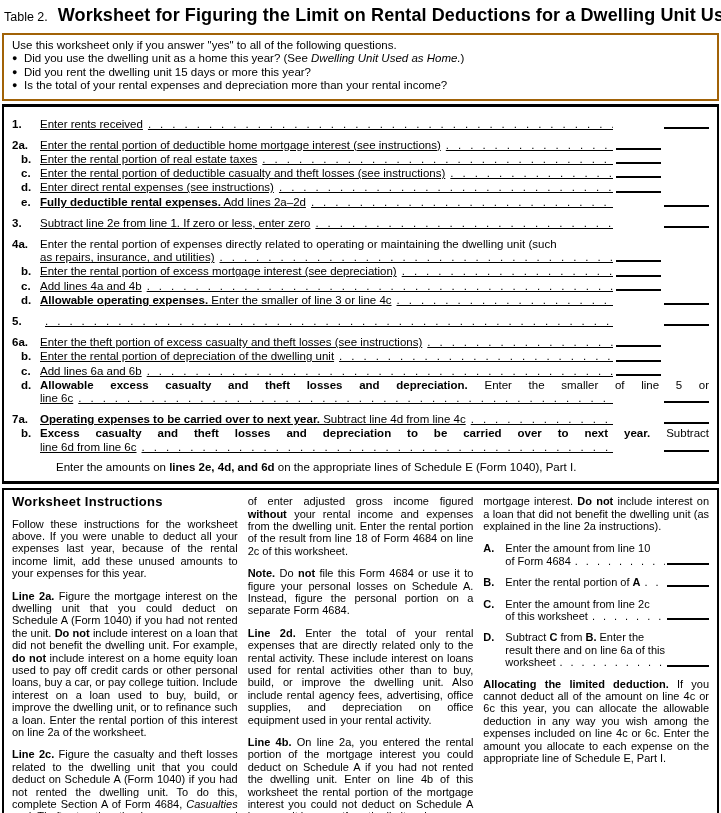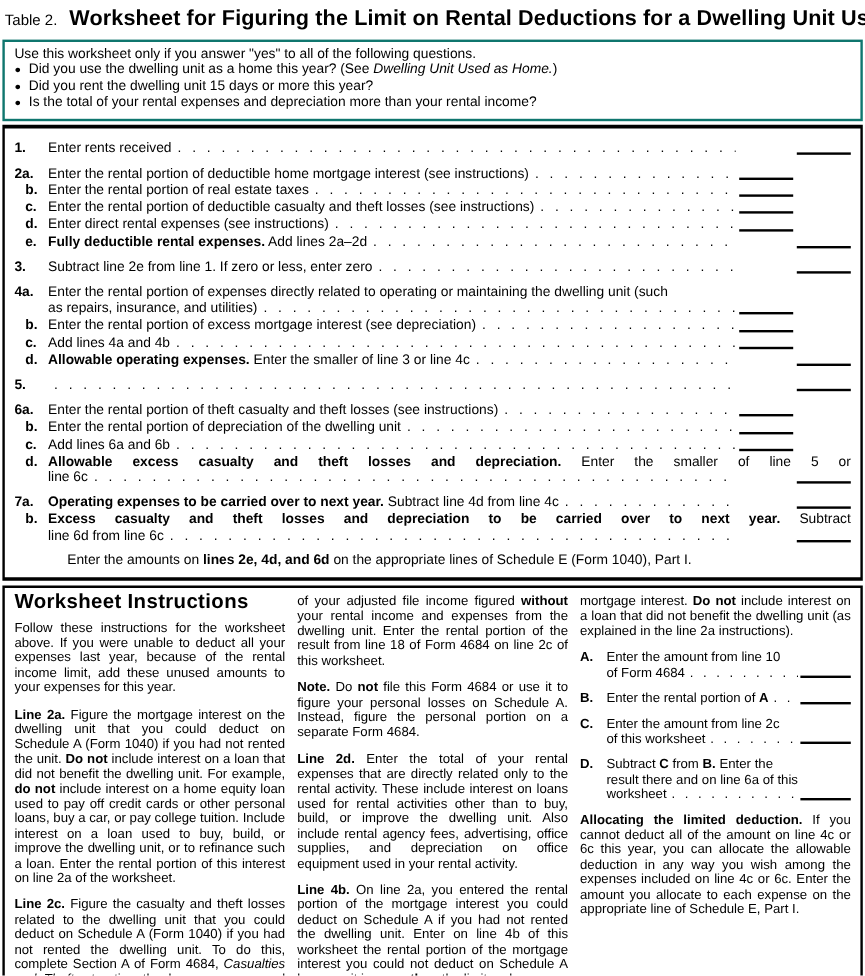--- a/index.html
+++ b/index.html
@@ -8,46 +8,46 @@
   .page{padding:2px 2px 0 2px;}
   .b{font-weight:bold}
   .i{font-style:italic}
 
   
   .title{margin:3px 0 7px 2px;font-size:12.5px;white-space:nowrap;}
   .tprefix{margin-right:10px;text-align:right;}
   .ttext{font-weight:bold;font-size:18px;letter-spacing:.1px;}
 
   
-  .intro{border:2px solid #0f766e;padding:4px 24px 6px 8px;line-height:13.4px;}
+  .intro{border:2px solid #a16207;padding:4px 24px 6px 8px;line-height:13.4px;}
   .ib{display:flex;}
   .bullet{width:12px;flex:none;font-size:9px;line-height:13.4px;}
 
   
   .wbox{border:3px solid #000;border-left-width:2px;border-right-width:2px;
         margin-top:3px;padding:3px 8px 7px 6px;}
   .wrow{display:flex;line-height:13.2px;margin-top:1px;}
   .wrow.gap{margin-top:8px;}
   .wnum{width:30px;flex:none;font-weight:bold;padding-left:2px;box-sizing:border-box;}
   .wnum.sub{padding-left:11px;}
   .wmain{flex:1;min-width:0;}
   .wline1.j1{text-align:justify;text-align-last:justify;}
-  .wlast{display:flex;align-items:flex-start;}
+  .wlast{display:flex;align-items:flex-start;text-decoration:underline;}
   .wtext{flex:none;}
   .dots{flex:1;overflow:hidden;white-space:nowrap;letter-spacing:9px;padding-left:5px;}
   .slot{flex:none;width:45px;height:0;border-bottom:2px solid #000;
         align-self:flex-end;margin:0 0 2px 3px;}
   .slot.empty{border-bottom-color:transparent;}
   .wfooter{margin-top:7px;line-height:13.2px;margin-left:46px;}
 
   
   .ibox{border:2px solid #000;border-bottom-width:3px;margin-top:4px;height:349px;
         overflow:hidden;padding:5px 8px 6px 8px;display:flex;gap:10px;}
   .icol{flex:1;min-width:0;font-size:11px;line-height:12.4px;}
-  .iheading{font-size:17px;font-weight:bold;margin:1px 0 9px 0;letter-spacing:.3px;}
+  .iheading{font-size:13px;font-weight:bold;margin:1px 0 9px 0;letter-spacing:.3px;}
   .ipara{text-align:justify;margin:0 0 10px 0;}
   .item{display:flex;margin:0 0 9px 0;}
   .ilet{width:22px;flex:none;font-weight:bold;}
   .ibody{flex:1;min-width:0;}
   .ilast{display:flex;align-items:center;}
   .idots{flex:1;overflow:hidden;white-space:nowrap;letter-spacing:8px;padding-left:4px;}
   .islot{flex:none;width:42px;height:0;border-bottom:2px solid #000;
          align-self:flex-end;margin:0 0 2px 2px;}
 </style>
 </head>
@@ -208,21 +208,21 @@
               <span class="dots">..........................................................................................</span>
               <span class="slot empty"></span>
               <span class="slot"></span>
             </div>
           </div>
         </div>
         <div class="wrow gap">
           <div class="wnum">6a.</div>
           <div class="wmain">
             <div class="wlast">
-              <span class="wtext"><span>Enter the rental portion of theft casualty and theft losses (see instructions)</span></span>
+              <span class="wtext"><span>Enter the theft portion of excess casualty and theft losses (see instructions)</span></span>
               <span class="dots">..........................................................................................</span>
               <span class="slot"></span>
               <span class="slot empty"></span>
             </div>
           </div>
         </div>
         <div class="wrow">
           <div class="wnum sub">b.</div>
           <div class="wmain">
             <div class="wlast">
@@ -287,21 +287,21 @@
     <div class="icol">
       <div class="iheading">Worksheet Instructions</div>
       <div>
           <div class="ipara"><span>Follow these instructions for the worksheet above. If you were unable to deduct all your expenses last year, because of the rental income limit, add these unused amounts to your expenses for this year.</span></div>
           <div class="ipara"><span class="b">Line 2a.</span><span> Figure the mortgage interest on the dwelling unit that you could deduct on Schedule A (Form 1040) if you had not rented the unit. </span><span class="b">Do not</span><span> include interest on a loan that did not benefit the dwelling unit. For example, </span><span class="b">do not</span><span> include interest on a home equity loan used to pay off credit cards or other personal loans, buy a car, or pay college tuition. Include interest on a loan used to buy, build, or improve the dwelling unit, or to refinance such a loan. Enter the rental portion of this interest on line 2a of the worksheet.</span></div>
           <div class="ipara"><span class="b">Line 2c.</span><span> Figure the casualty and theft losses related to the dwelling unit that you could deduct on Schedule A (Form 1040) if you had not rented the dwelling unit. To do this, complete Section A of Form 4684, </span><span class="i">Casualties and Thefts,</span><span> treating the losses as personal losses. On line 17 of Form 4684, enter 10%</span></div>
         </div>
     </div>
     <div class="icol">
       <div>
-          <div class="ipara"><span>of your adjusted file income figured </span><span class="b">without</span><span> your rental income and expenses from the dwelling unit. Enter the rental portion of the result from line 18 of Form 4684 on line 2c of this worksheet.</span></div>
+          <div class="ipara"><span>of enter adjusted gross income figured </span><span class="b">without</span><span> your rental income and expenses from the dwelling unit. Enter the rental portion of the result from line 18 of Form 4684 on line 2c of this worksheet.</span></div>
           <div class="ipara"><span class="b">Note.</span><span> Do </span><span class="b">not</span><span> file this Form 4684 or use it to figure your personal losses on Schedule A. Instead, figure the personal portion on a separate Form 4684.</span></div>
           <div class="ipara"><span class="b">Line 2d.</span><span> Enter the total of your rental expenses that are directly related only to the rental activity. These include interest on loans used for rental activities other than to buy, build, or improve the dwelling unit. Also include rental agency fees, advertising, office supplies, and depreciation on office equipment used in your rental activity.</span></div>
           <div class="ipara"><span class="b">Line 4b.</span><span> On line 2a, you entered the rental portion of the mortgage interest you could deduct on Schedule A if you had not rented the dwelling unit. Enter on line 4b of this worksheet the rental portion of the mortgage interest you could not deduct on Schedule A because it is </span><span class="b">more than</span><span> the limit on home</span></div>
         </div>
     </div>
     <div class="icol">
       <div>
           <div class="ipara"><span>mortgage interest. </span><span class="b">Do not</span><span> include interest on a loan that did not benefit the dwelling unit (as explained in the line 2a instructions).</span></div>
         </div>
       <div>

